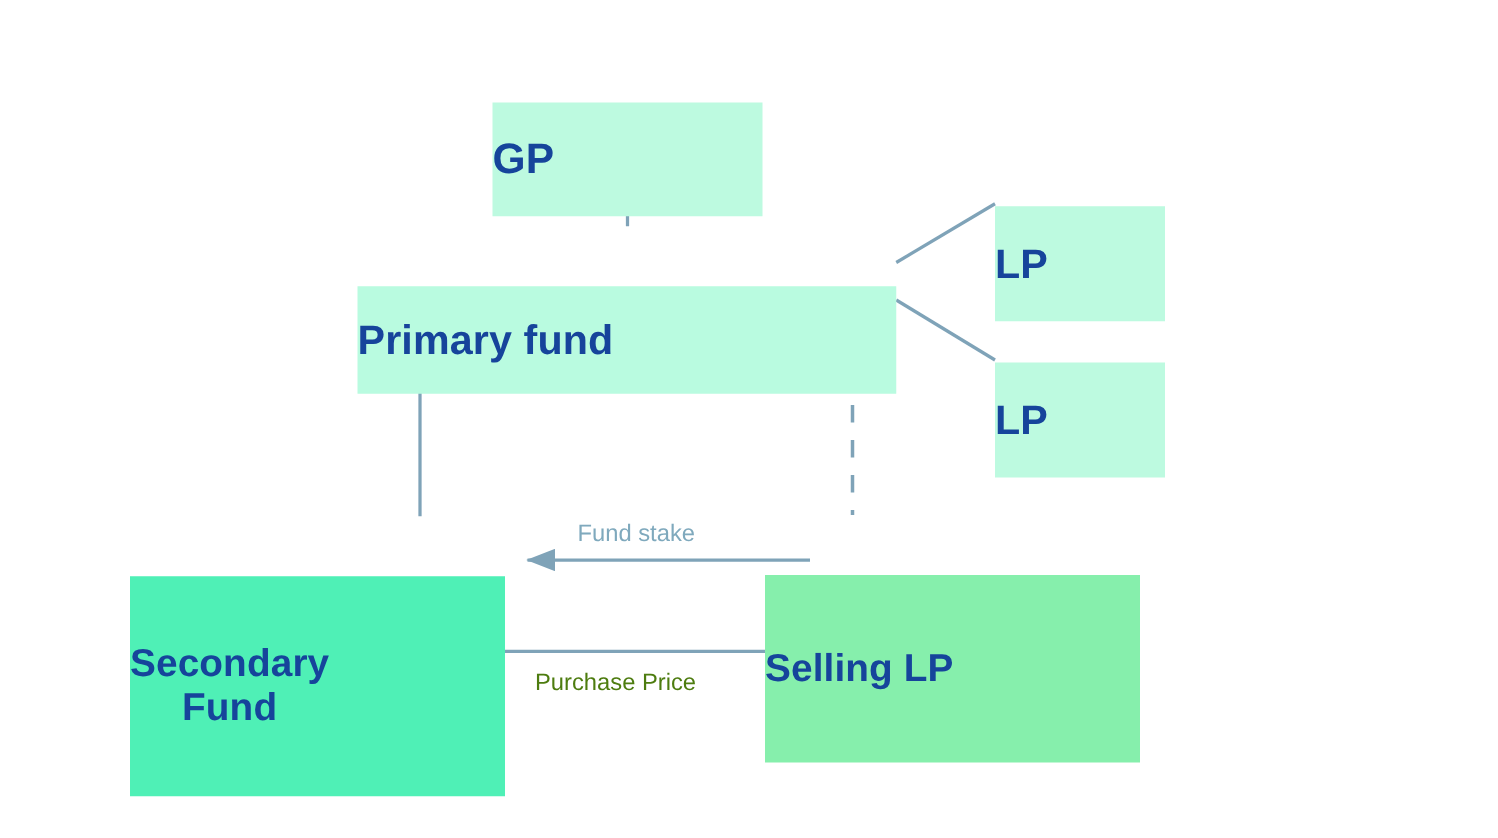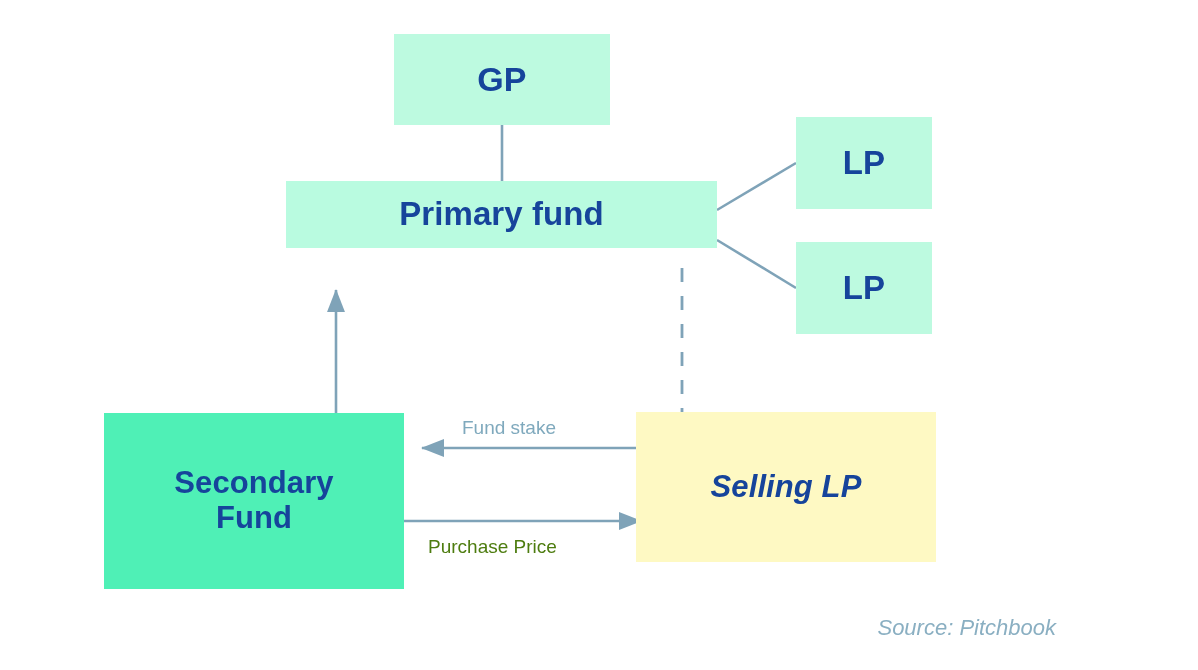--- a/index.html
+++ b/index.html
@@ -23,41 +23,42 @@
     left: 0;
     top: 0;
     width: 1198px;
     height: 670px;
     pointer-events: none;
   }
   .node {
     position: absolute;
     display: flex;
     align-items: center;
-    justify-content: center;
+    justify-content: flex-start;
     text-align: center;
     box-sizing: border-box;
     color: #16449b;
     font-weight: bold;
     line-height: 1.12;
     letter-spacing: 0.1px;
+    margin-top: 48px;
   }
   .node-gp {
     left: 394px;
     top: 34px;
     width: 216px;
     height: 91px;
     background: #bdfae0;
     font-size: 34px;
   }
   .node-primary {
     left: 286px;
     top: 181px;
     width: 431px;
-    height: 67px;
+    height: 86px;
     background: #b9fbe0;
     font-size: 33px;
   }
   .node-lp1 {
     left: 796px;
     top: 117px;
     width: 136px;
     height: 92px;
     background: #bdfae0;
     font-size: 33px;
@@ -72,27 +73,26 @@
   }
   .node-secondary {
     left: 104px;
     top: 413px;
     width: 300px;
     height: 176px;
     background: #4ff0b6;
     font-size: 31px;
   }
   .node-selling {
-    left: 636px;
+    left: 612px;
     top: 412px;
     width: 300px;
     height: 150px;
-    background: #fef9c3;
+    background: #86efac;
     font-size: 31px;
-    font-style: italic;
   }
   .edge-label {
     position: absolute;
     font-size: 19px;
     font-weight: normal;
     white-space: nowrap;
   }
   .label-fund-stake {
     left: 462px;
     top: 417px;
@@ -165,15 +165,14 @@
   </div>
 
   <div class="node node-selling">
     <span>Selling LP</span>
   </div>
 
   <div class="edge-label label-fund-stake">Fund stake</div>
 
   <div class="edge-label label-purchase-price">Purchase Price</div>
 
-  <div class="source-note">Source: Pitchbook</div>
 
 </div>
 
 </body></html>

